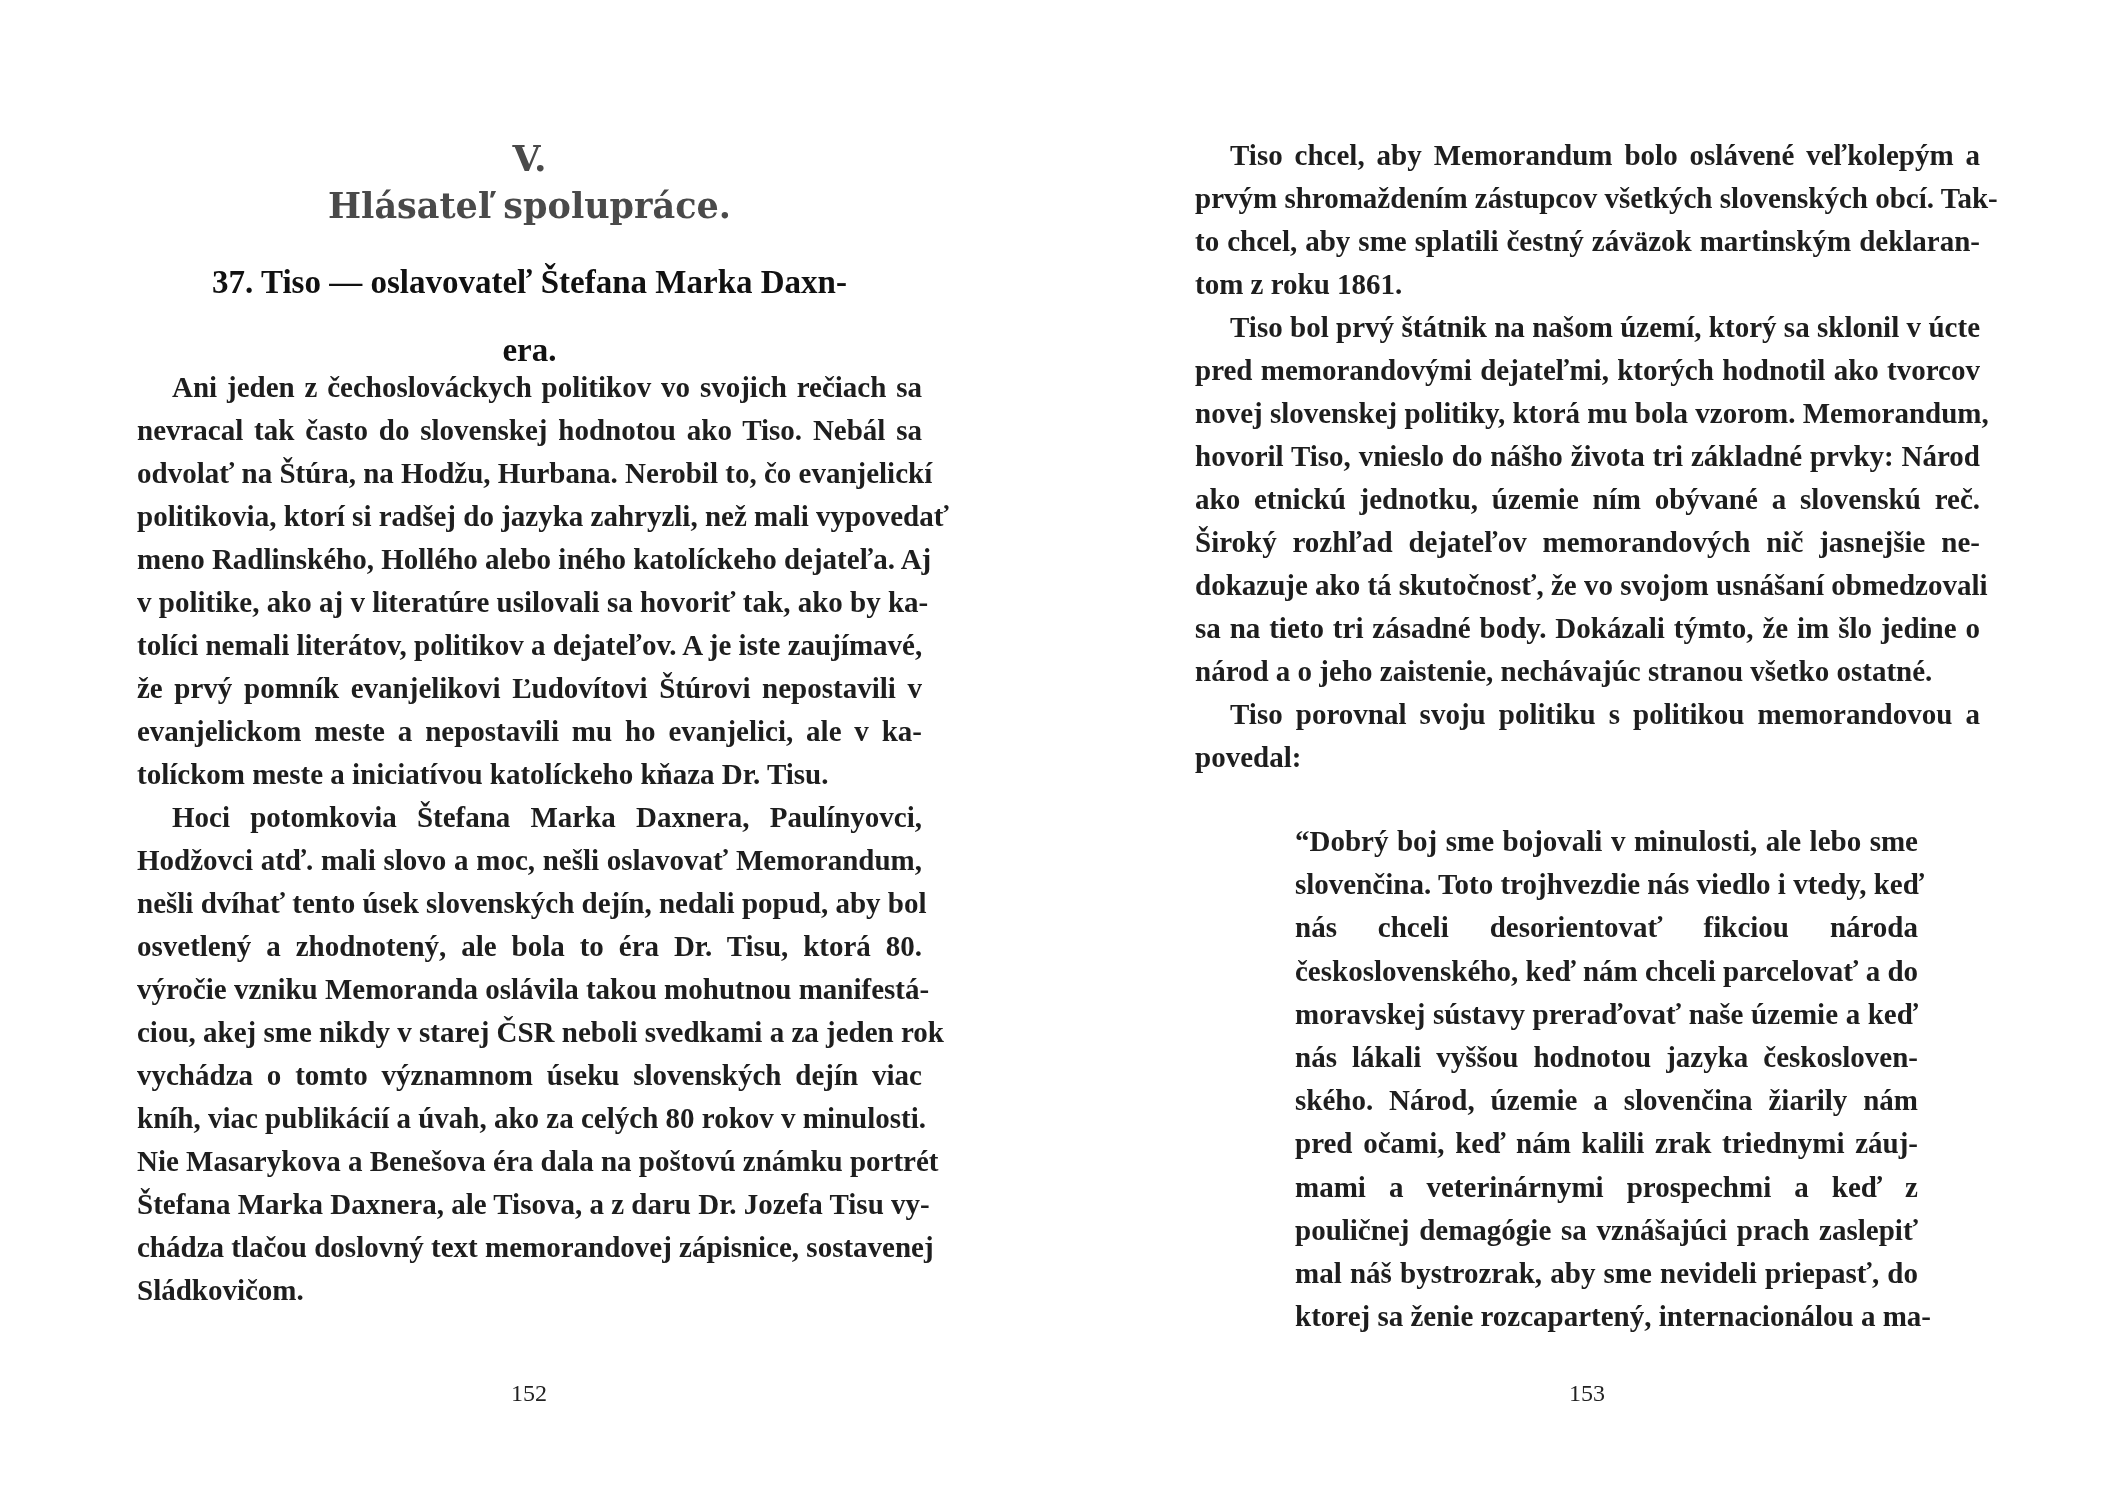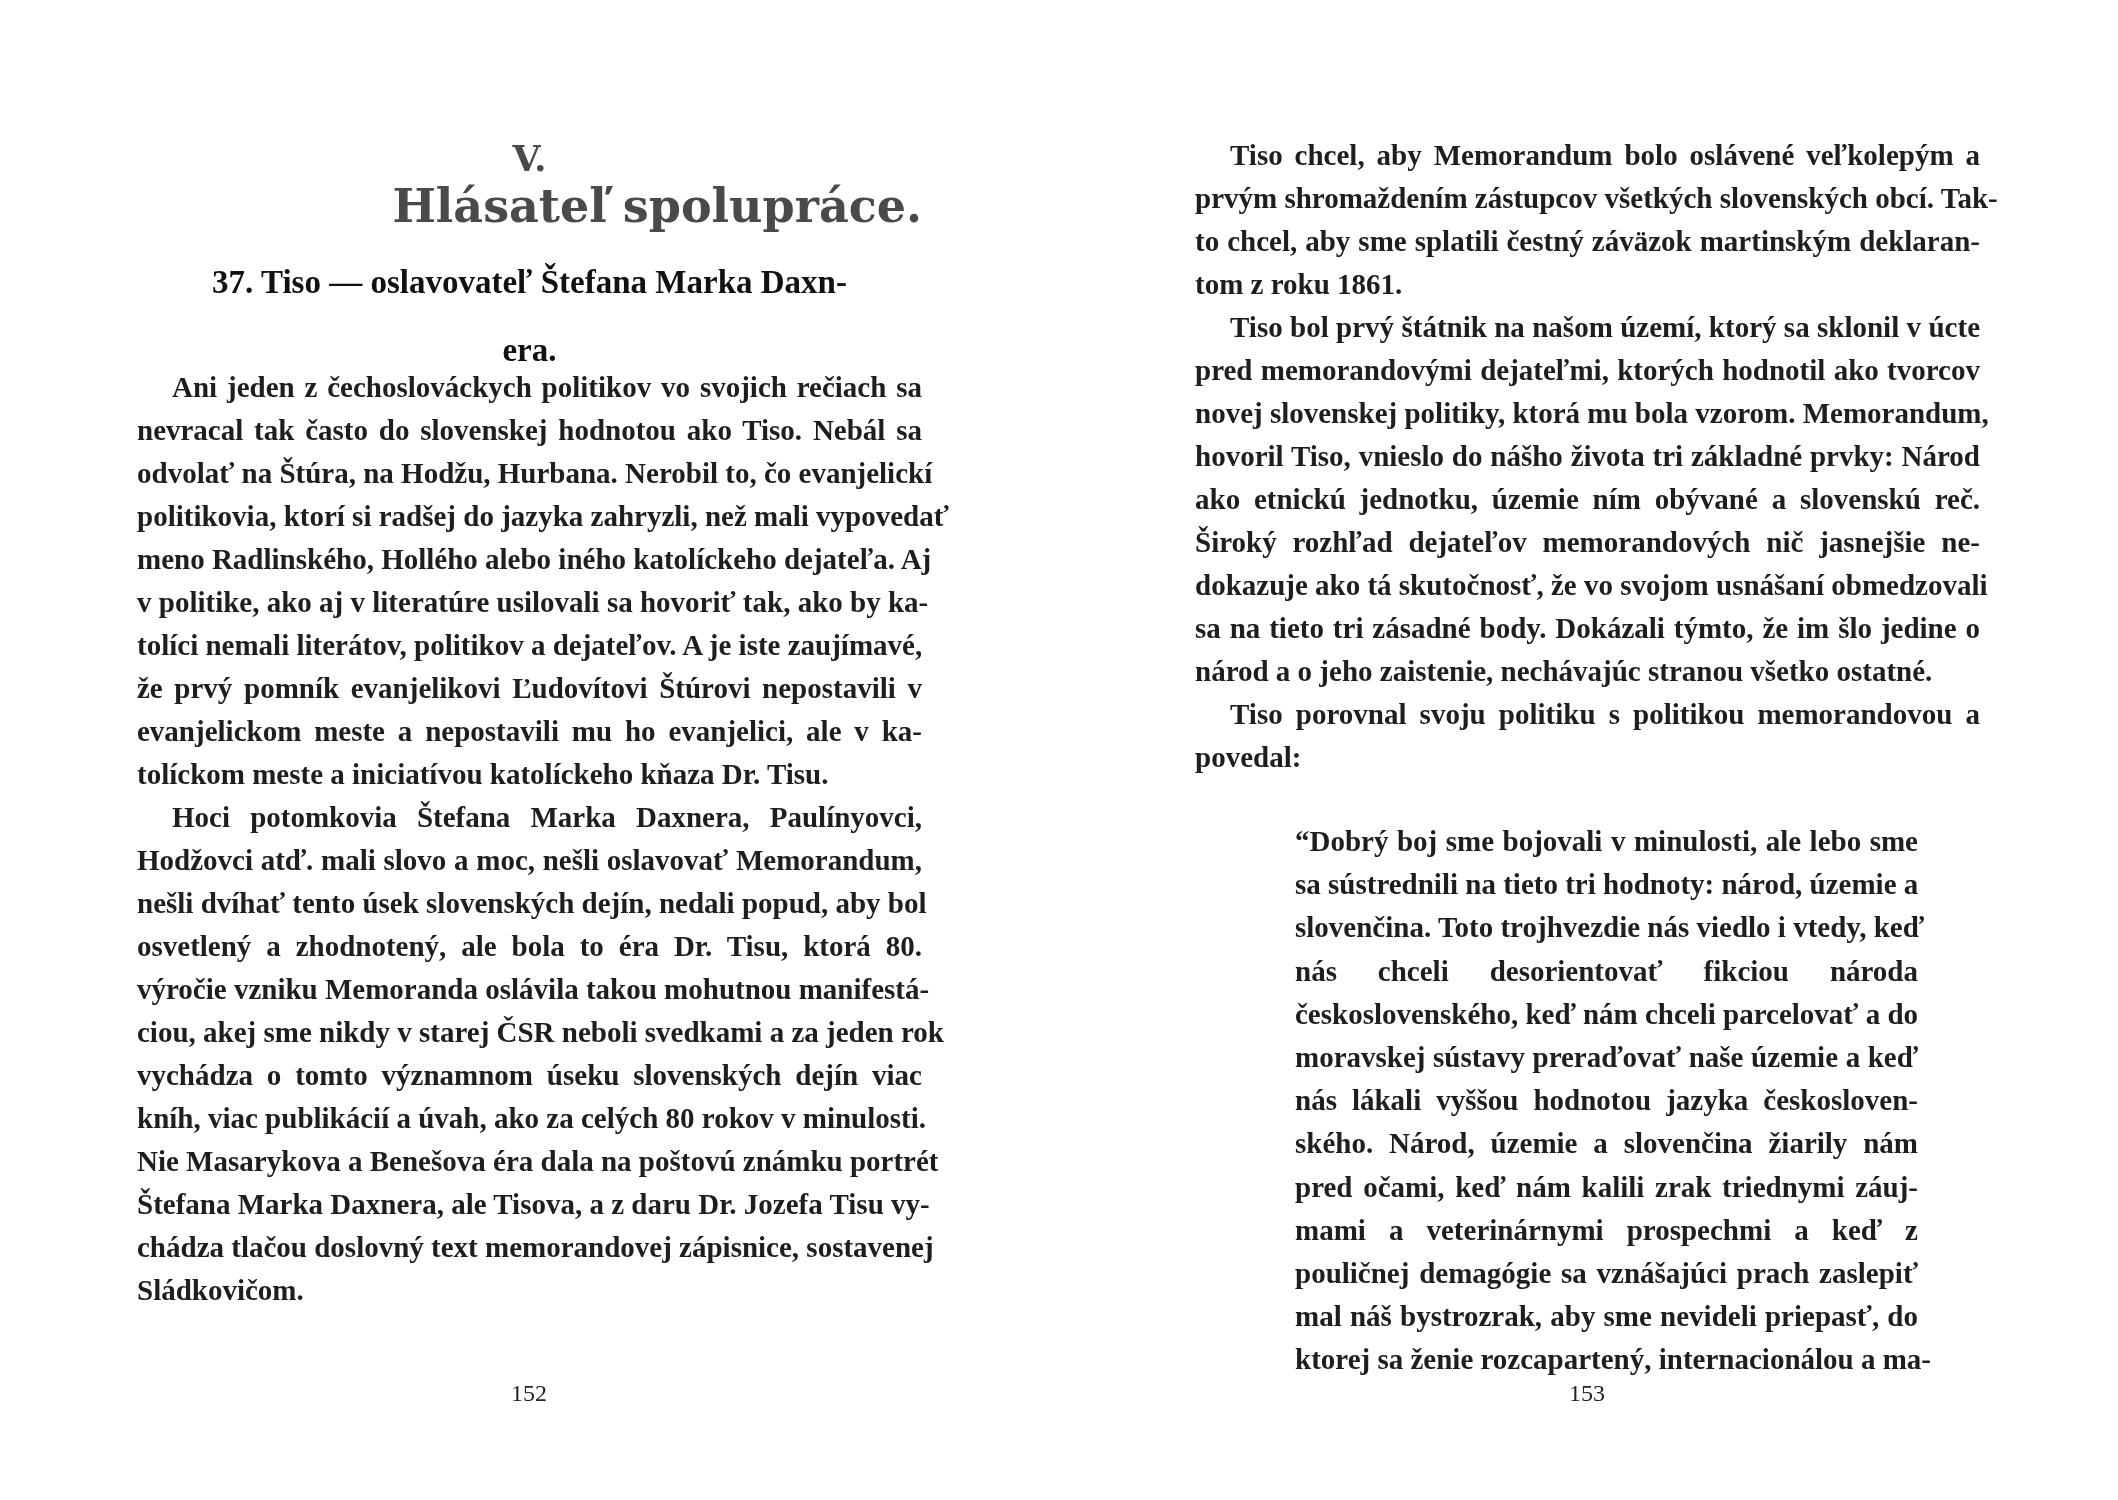--- a/index.html
+++ b/index.html
@@ -9,22 +9,22 @@
   .page-left { left: 0; width: 1059px; }
   .page-right { left: 1059px; width: 1059px; }
 
   .chapter-num {
     position: absolute; left: 137px; width: 785px; top: 136px;
     text-align: center; font-family: "DejaVu Serif", serif; font-weight: bold;
     font-size: 36px; color: #4a4a4a; line-height: 44px;
   }
   .chapter-title {
     position: absolute; left: 137px; width: 785px; top: 182px;
-    text-align: right; font-family: "DejaVu Serif", serif; font-weight: bold;
-    font-size: 46px; color: #4a4a4a; line-height: 48px;
+    text-align: center; font-family: "DejaVu Serif", serif; font-weight: bold;
+    font-size: 35px; color: #4a4a4a; line-height: 48px;
   }
   .section-title {
     position: absolute; left: 137px; width: 785px; top: 248px;
     text-align: center; font-family: "Liberation Serif", serif; font-weight: bold;
     font-size: 33px; color: #111; line-height: 68px;
   }
   .section-title .l { display: block; }
 
   .col { position: absolute; font-family: "Liberation Serif", "DejaVu Serif", serif; color: #1e1e1e; font-size: 29px; }
   .col-left { left: 137px; width: 785px; top: 366px; }
@@ -111,21 +111,20 @@
       <span class="line last">národ a o jeho zaistenie, nechávajúc stranou všetko ostatné.</span>
     </div>
     <div>
       <span class="line indent">Tiso porovnal svoju politiku s politikou memorandovou a</span>
       <span class="line last">povedal:</span>
     </div>
   </div>
 
   <div class="quote">
     <span class="line">“Dobrý boj sme bojovali v minulosti, ale lebo sme</span>
-    <span class="line">sa sústrednili na tieto tri hodnoty: národ, územie a</span>
     <span class="line">slovenčina. Toto trojhvezdie nás viedlo i vtedy, keď</span>
     <span class="line">nás chceli desorientovať fikciou národa</span>
     <span class="line">československého, keď nám chceli parcelovať a do</span>
     <span class="line">moravskej sústavy preraďovať naše územie a keď</span>
     <span class="line">nás lákali vyššou hodnotou jazyka českosloven-</span>
     <span class="line">ského. Národ, územie a slovenčina žiarily nám</span>
     <span class="line">pred očami, keď nám kalili zrak triednymi záuj-</span>
     <span class="line">mami a veterinárnymi prospechmi a keď z</span>
     <span class="line">pouličnej demagógie sa vznášajúci prach zaslepiť</span>
     <span class="line">mal náš bystrozrak, aby sme nevideli priepasť, do</span>

